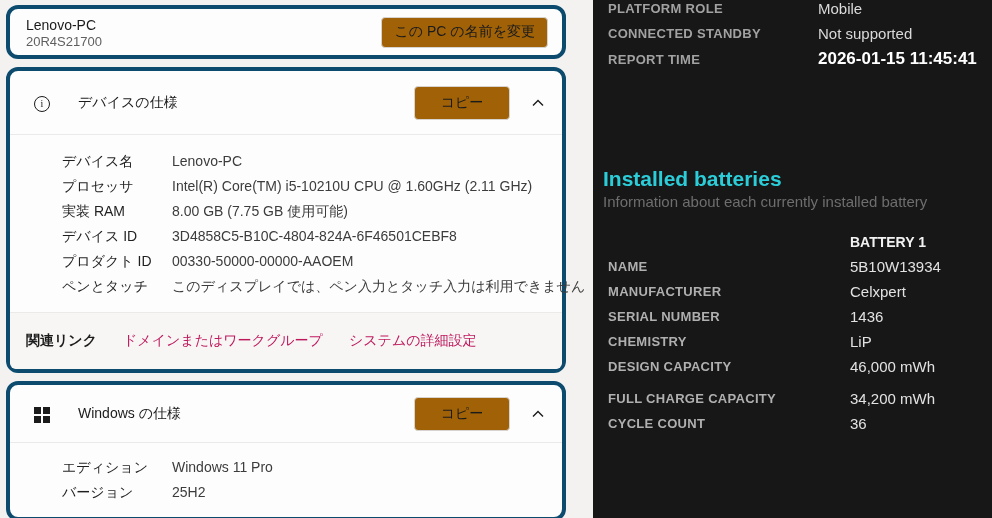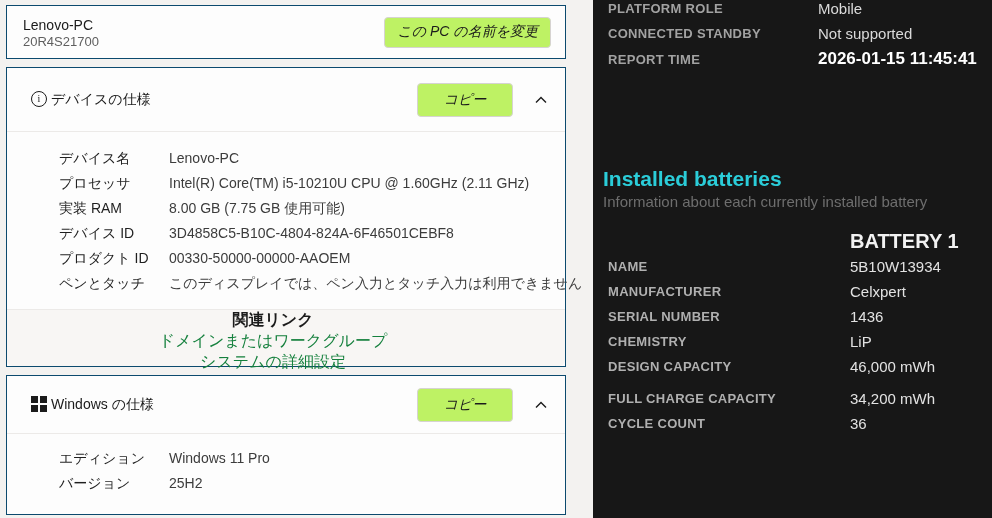--- a/index.html
+++ b/index.html
@@ -1,41 +1,41 @@
 <!DOCTYPE html>
 <html><head>
 <meta charset="utf-8">
 <style>
   html,body{margin:0;padding:0;}
   body{font-family:"Liberation Sans","DejaVu Sans",sans-serif;}
   .screen{width:992px;height:518px;display:flex;overflow:hidden;background:#f3f2f0;}
 
   
   .left{width:593px;height:518px;box-sizing:border-box;background:#f3f2f0;padding:5px 0 0 6px;overflow:hidden;flex:none;}
-  .card{width:560px;box-sizing:border-box;background:#fdfdfd;border:1px solid #0c4a6e;border-radius:0;margin-bottom:8px;}
+  .card{width:560px;box-sizing:border-box;background:#fdfdfd;border:4px solid #0c4a6e;border-radius:12px;margin-bottom:8px;}
   .card-top{height:54px;display:flex;align-items:center;justify-content:space-between;padding:0 14px 0 16px;}
   .dev-name{font-size:14px;color:#1b1b1b;line-height:18px;}
   .dev-model{font-size:13px;color:#5f5f5f;line-height:15px;}
-  .btn{background:#bef264;border:1px solid #d6d3d1;border-radius:4px;font-size:14px;color:#1b1b1b;
-       font-family:"Liberation Sans","DejaVu Sans",sans-serif;cursor:pointer;font-style:italic;}
+  .btn{background:#a16207;border:1px solid #d6d3d1;border-radius:4px;font-size:14px;color:#1b1b1b;
+       font-family:"Liberation Sans","DejaVu Sans",sans-serif;cursor:pointer;}
   .rename-btn{height:31px;padding:0 12px;}
   .card-header{height:63px;display:flex;align-items:center;padding:0 16px 0 24px;}
-  .hdr-left{display:flex;align-items:flex-start;gap:4px;flex:1;}
+  .hdr-left{display:flex;align-items:flex-end;gap:28px;flex:1;}
   .hdr-title{font-size:14px;color:#1b1b1b;}
   .copy-btn{width:96px;height:34px;margin-right:20px;}
   .chev-btn{background:none;border:none;padding:0;width:16px;height:16px;display:flex;align-items:center;justify-content:center;cursor:pointer;}
   .divider{height:1px;background:#eceae8;}
   .spec-body{padding:14px 16px 13px 52px;}
   .spec-row{display:flex;line-height:25px;font-size:14px;}
   .spec-label{width:110px;color:#1f1f1f;flex:none;}
   .spec-value{color:#3c3c3c;white-space:nowrap;}
   .card-footer{height:56px;background:#f8f6f4;border-top:1px solid #eceae8;border-radius:0 0 6px 6px;
-               display:flex;align-items:center;padding:0 16px;font-size:16px;flex-direction:column;}
+               display:flex;align-items:center;padding:0 16px;font-size:14px;}
   .footer-label{font-weight:bold;color:#1b1b1b;margin-right:26px;}
-  .footer-link{color:#15803d;text-decoration:none;margin-right:26px;cursor:pointer;}
+  .footer-link{color:#be185d;text-decoration:none;margin-right:26px;cursor:pointer;}
   .info-icon{width:16px;height:16px;border:1.2px solid #1b1b1b;border-radius:50%;box-sizing:border-box;
              display:flex;align-items:center;justify-content:center;font-size:10px;color:#1b1b1b;font-family:"Liberation Serif",serif;}
   .info-icon::after{content:"i";}
   .win-icon{width:16px;height:16px;display:grid;grid-template-columns:7px 7px;grid-template-rows:7px 7px;gap:2px;}
   .win-icon span{background:#1b1b1b;}
   .win-card{height:140px;}
 
   
   .right{width:399px;height:518px;box-sizing:border-box;background:#171717;padding:0 0 0 15px;overflow:hidden;flex:none;}
   .sys-table{margin-top:-4px;}
@@ -43,21 +43,21 @@
   .sys-label{width:210px;flex:none;font-size:13px;font-weight:bold;color:#a2a2a2;letter-spacing:0.3px;}
   .sys-value{font-size:15px;color:#dadada;}
   .sys-row.report{height:26px;}
   .sys-row.report .sys-value{font-size:17px;color:#ffffff;font-weight:bold;}
   .section-title{margin:95px 0 0 -5px;font-size:21px;font-weight:bold;color:#2bcdd9;line-height:24px;}
   .section-sub{margin-left:-5px;font-size:15px;color:#6e6e6e;line-height:22px;}
   .bat-table{margin-top:16px;}
   .bat-row{display:flex;height:25px;align-items:center;}
   .bat-label{width:242px;flex:none;font-size:13px;font-weight:bold;color:#b0b0b0;letter-spacing:0.3px;}
   .bat-value{font-size:15px;color:#e2e2e2;}
-  .bat-row.header .bat-value{font-size:20px;font-weight:bold;color:#f2f2f2;}
+  .bat-row.header .bat-value{font-size:14px;font-weight:bold;color:#f2f2f2;}
   .bat-row.gap{margin-top:7px;}
 </style>
 </head>
 <body>
 
 <div class="screen">
 
   <div class="left">
 
     <div class="card card-top">

